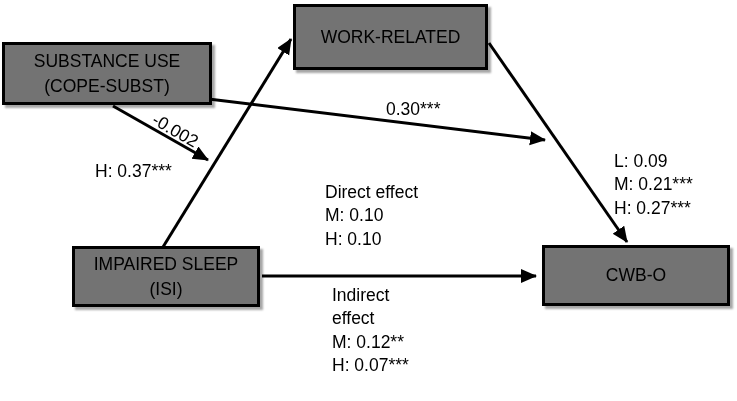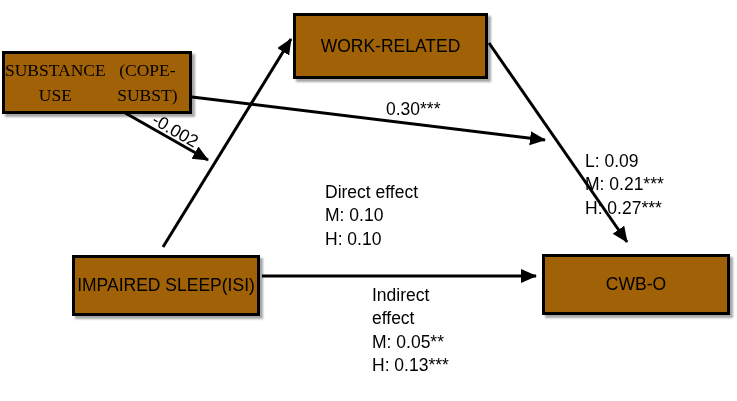--- a/index.html
+++ b/index.html
@@ -14,47 +14,46 @@
   }
   .canvas svg.wires {
     position: absolute;
     left: 0; top: 0;
     width: 737px; height: 401px;
   }
   .node {
     position: absolute;
     box-sizing: border-box;
     border: 3px solid #000000;
-    background: #a16207;
+    background: #737373;
     box-shadow: 3px 3px 2px rgba(0,0,0,0.35);
     display: flex;
-    flex-direction: row;
+    flex-direction: column;
     justify-content: center;
     align-items: center;
     text-align: center;
     font-size: 17.5px;
     line-height: 25px;
     z-index: 2;
-    margin-top: 9px;
   }
-  #node-substance { left: 2px;   top: 42px;  width: 190px; height: 63px; font-family: Liberation Serif, serif; }
+  #node-substance { left: 2px;   top: 42px;  width: 210px; height: 63px; }
   #node-stress    { left: 293px; top: 4px;   width: 195px; height: 66px; }
   #node-sleep     { left: 72px;  top: 246px; width: 188px; height: 61px; }
   #node-cwbo      { left: 542px; top: 245px; width: 188px; height: 61px; }
   .plabel {
     position: absolute;
     font-size: 17.5px;
     line-height: 23.4px;
     white-space: nowrap;
     z-index: 3;
   }
   #lbl-path-a    { left: 95px;  top: 160px; }
-  #lbl-path-b    { left: 585px; top: 150px; }
+  #lbl-path-b    { left: 614px; top: 150px; }
   #lbl-direct    { left: 325px; top: 181px; }
-  #lbl-indirect  { left: 332px; top: 284px; margin-left: 40px; }
+  #lbl-indirect  { left: 332px; top: 284px; }
   #lbl-mod-b     { left: 386px; top: 98px; text-align: right;  }
   #lbl-mod-a {
     left: 175px; top: 131px;
     transform: translate(-50%, -50%) rotate(30deg);
   }
 </style>
 </head>
 <body>
 
 <div class="canvas">
@@ -88,34 +87,35 @@
 
   <div class="node" id="node-cwbo">
     <div>CWB-O</div>
   </div>
 
   <div class="plabel" id="lbl-mod-a">-0.002</div>
 
   <div class="plabel" id="lbl-mod-b">0.30***</div>
 
   <div class="plabel" id="lbl-path-a">
+    <div>H: 0.37***</div>
   </div>
 
   <div class="plabel" id="lbl-path-b">
     <div>L: 0.09</div>
     <div>M: 0.21***</div>
     <div>H: 0.27***</div>
   </div>
 
   <div class="plabel" id="lbl-direct">
     <div>Direct effect</div>
     <div>M: 0.10</div>
     <div>H: 0.10</div>
   </div>
 
   <div class="plabel" id="lbl-indirect">
     <div>Indirect</div>
     <div>effect</div>
-    <div>M: 0.05**</div>
-    <div>H: 0.13***</div>
+    <div>M: 0.12**</div>
+    <div>H: 0.07***</div>
   </div>
 
 </div>
 
 </body></html>

